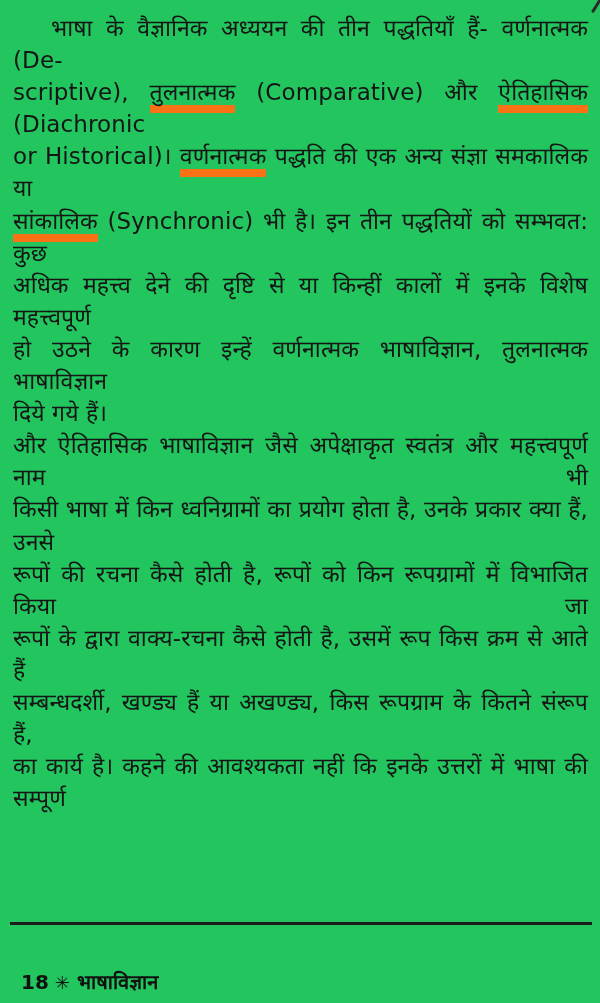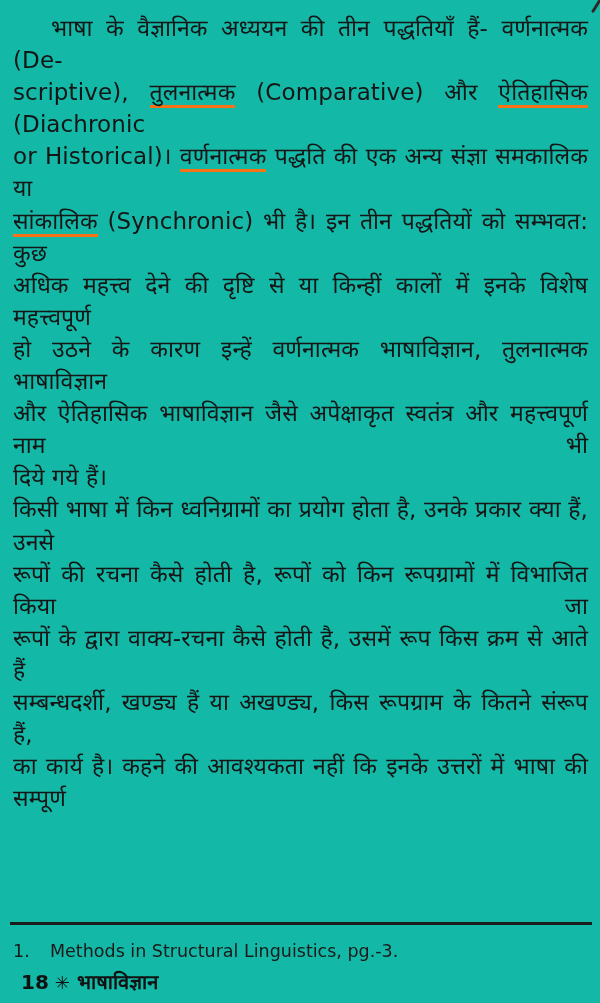--- a/index.html
+++ b/index.html
@@ -4,40 +4,40 @@
 <style>
   html, body { margin: 0; padding: 0; }
   body {
     width: 600px; height: 1003px;
     background: #ffffff;
     font-family: "DejaVu Sans", "Liberation Sans", sans-serif;
   }
   .page {
     position: relative;
     width: 600px; height: 1003px;
-    background: #14b8a6;
+    background: #22c55e;
     color: #151515;
     overflow: hidden;
   }
   .body-text {
     position: absolute;
     top: 12px; left: 13px;
     width: 575px;
   }
   .line {
     font-size: 23px;
     line-height: 32.1px;
     text-align: justify;
     text-align-last: justify;
     letter-spacing: 0.1px;
   }
   .line.indent { text-indent: 38px; }
   .line.short  { text-align-last: left; }
   .u {
-    border-bottom: 3px solid #f97316;
+    border-bottom: 8px solid #f97316;
     padding-bottom: 0px;
   }
   .fn-sep {
     position: absolute;
     top: 922px; left: 10px;
     width: 582px; height: 0;
     border-top: 3px solid #1c1c1c;
   }
   .footnote {
     position: absolute;
@@ -79,37 +79,34 @@
 <div class="page">
 
   <div class="body-text">
       <div>
         <div class="line indent"><span>भाषा के वैज्ञानिक अध्ययन की तीन पद्धतियाँ हैं- वर्णनात्मक (De-</span></div>
         <div class="line"><span>scriptive), </span><span class="u">तुलनात्मक</span><span> (Comparative) और </span><span class="u">ऐतिहासिक</span><span> (Diachronic</span></div>
         <div class="line"><span>or Historical)। </span><span class="u">वर्णनात्मक</span><span> पद्धति की एक अन्य संज्ञा समकालिक या</span></div>
         <div class="line"><span class="u">सांकालिक</span><span> (Synchronic) भी है। इन तीन पद्धतियों को सम्भवत: कुछ</span></div>
         <div class="line"><span>अधिक महत्त्व देने की दृष्टि से या किन्हीं कालों में इनके विशेष महत्त्वपूर्ण</span></div>
         <div class="line"><span>हो उठने के कारण इन्हें वर्णनात्मक भाषाविज्ञान, तुलनात्मक भाषाविज्ञान</span></div>
+        <div class="line short"><span>दिये गये हैं।</span></div>
         <div class="line"><span>और ऐतिहासिक भाषाविज्ञान जैसे अपेक्षाकृत स्वतंत्र और महत्त्वपूर्ण नाम भी</span></div>
-        <div class="line short"><span>दिये गये हैं।</span></div>
       </div>
       <div>
         <div class="line"><span>किसी भाषा में किन ध्वनिग्रामों का प्रयोग होता है, उनके प्रकार क्या हैं, उनसे</span></div>
         <div class="line"><span>रूपों की रचना कैसे होती है, रूपों को किन रूपग्रामों में विभाजित किया जा</span></div>
         <div class="line"><span>रूपों के द्वारा वाक्य-रचना कैसे होती है, उसमें रूप किस क्रम से आते हैं</span></div>
         <div class="line"><span>सम्बन्धदर्शी, खण्ड्य हैं या अखण्ड्य, किस रूपग्राम के कितने संरूप हैं,</span></div>
         <div class="line"><span>का कार्य है। कहने की आवश्यकता नहीं कि इनके उत्तरों में भाषा की सम्पूर्ण</span></div>
       </div>
     </div>
 
   <div class="fn-sep"></div>
 
-  <div class="footnote">
-    <span class="fn-marker">1.</span><span>Methods in Structural Linguistics, pg.-3.</span>
-  </div>
 
   <div class="page-footer">
     <span>18</span><span class="star">✳</span><span>भाषाविज्ञान</span>
   </div>
 
   <div class="corner-mark"></div>
 
 </div>
 
 </body></html>

